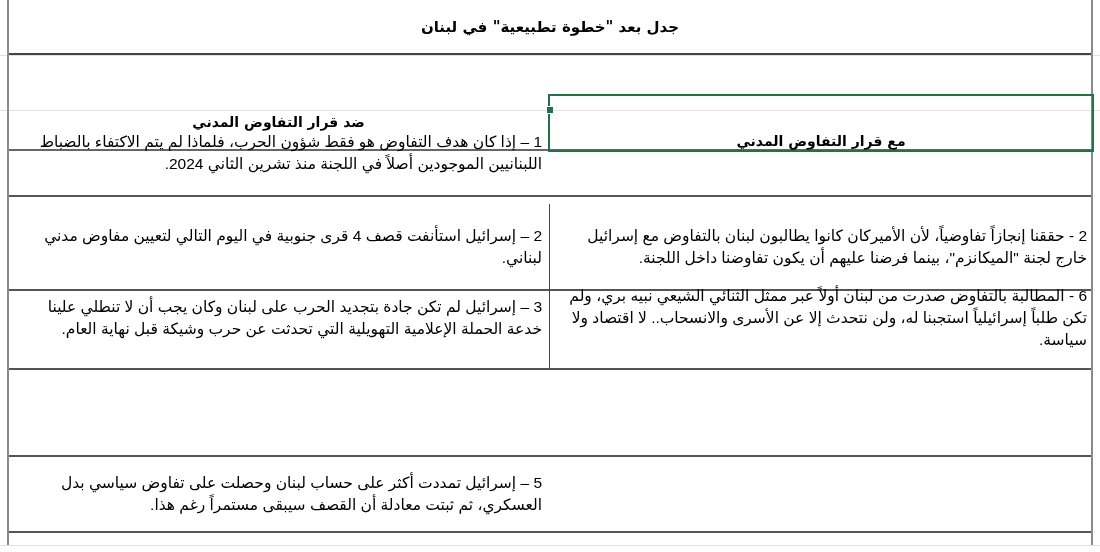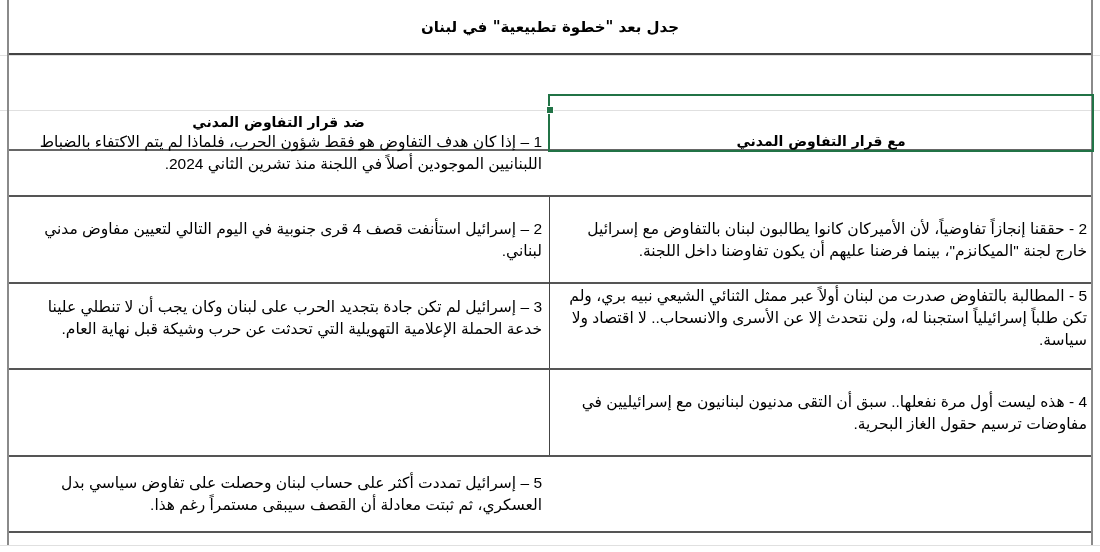--- a/index.html
+++ b/index.html
@@ -44,40 +44,37 @@
     </div>
     <div class="header-cell h-right selected">
       <span>مع قرار التفاوض المدني</span>
     </div>
 
     <div class="row" style="top:111px;height:86px">
       <div class="cell cell-left">
           <p>1 – إذا كان هدف التفاوض هو فقط شؤون الحرب، فلماذا لم يتم الاكتفاء بالضباط اللبنانيين الموجودين أصلاً في اللجنة منذ تشرين الثاني 2024.</p>
         </div>
     </div>
-    <div class="row" style="top:197px;height:87px">
+    <div class="row" style="top:204px;height:87px">
       <div class="cell cell-left">
           <p>2 – إسرائيل استأنفت قصف 4 قرى جنوبية في اليوم التالي لتعيين مفاوض مدني لبناني.</p>
         </div>
       <div class="cell cell-right">
           <p>2 - حققنا إنجازاً تفاوضياً، لأن الأميركان كانوا يطالبون لبنان بالتفاوض مع إسرائيل خارج لجنة "الميكانزم"، بينما فرضنا عليهم أن يكون تفاوضنا داخل اللجنة.</p>
         </div>
     </div>
     <div class="row" style="top:268px;height:102px">
       <div class="cell cell-left">
           <p>3 – إسرائيل لم تكن جادة بتجديد الحرب على لبنان وكان يجب أن لا تنطلي علينا خدعة الحملة الإعلامية التهويلية التي تحدثت عن حرب وشيكة قبل نهاية العام.</p>
         </div>
       <div class="cell cell-right">
-          <p>5 - المطالبة بالتفاوض صدرت من لبنان أولاً عبر ممثل الثنائي الشيعي نبيه بري، ولم تكن طلباً إسرائيلياً استجبنا له، ولن نتحدث إلا عن الأسرى والانسحاب.. لا اقتصاد ولا سياسة.</p>
+          <p>6 - المطالبة بالتفاوض صدرت من لبنان أولاً عبر ممثل الثنائي الشيعي نبيه بري، ولم تكن طلباً إسرائيلياً استجبنا له، ولن نتحدث إلا عن الأسرى والانسحاب.. لا اقتصاد ولا سياسة.</p>
         </div>
     </div>
     <div class="row" style="top:370px;height:87px">
-      <div class="cell cell-right">
-          <p>4 - هذه ليست أول مرة نفعلها.. سبق أن التقى مدنيون لبنانيون مع إسرائيليين في مفاوضات ترسيم حقول الغاز البحرية.</p>
-        </div>
     </div>
     <div class="row" style="top:457px;height:76px">
       <div class="cell cell-left">
           <p>5 – إسرائيل تمددت أكثر على حساب لبنان وحصلت على تفاوض سياسي بدل العسكري، ثم ثبتت معادلة أن القصف سيبقى مستمراً رغم هذا.</p>
         </div>
     </div>
 
     <div class="sel-handle"></div>
   </div>
 </div>

